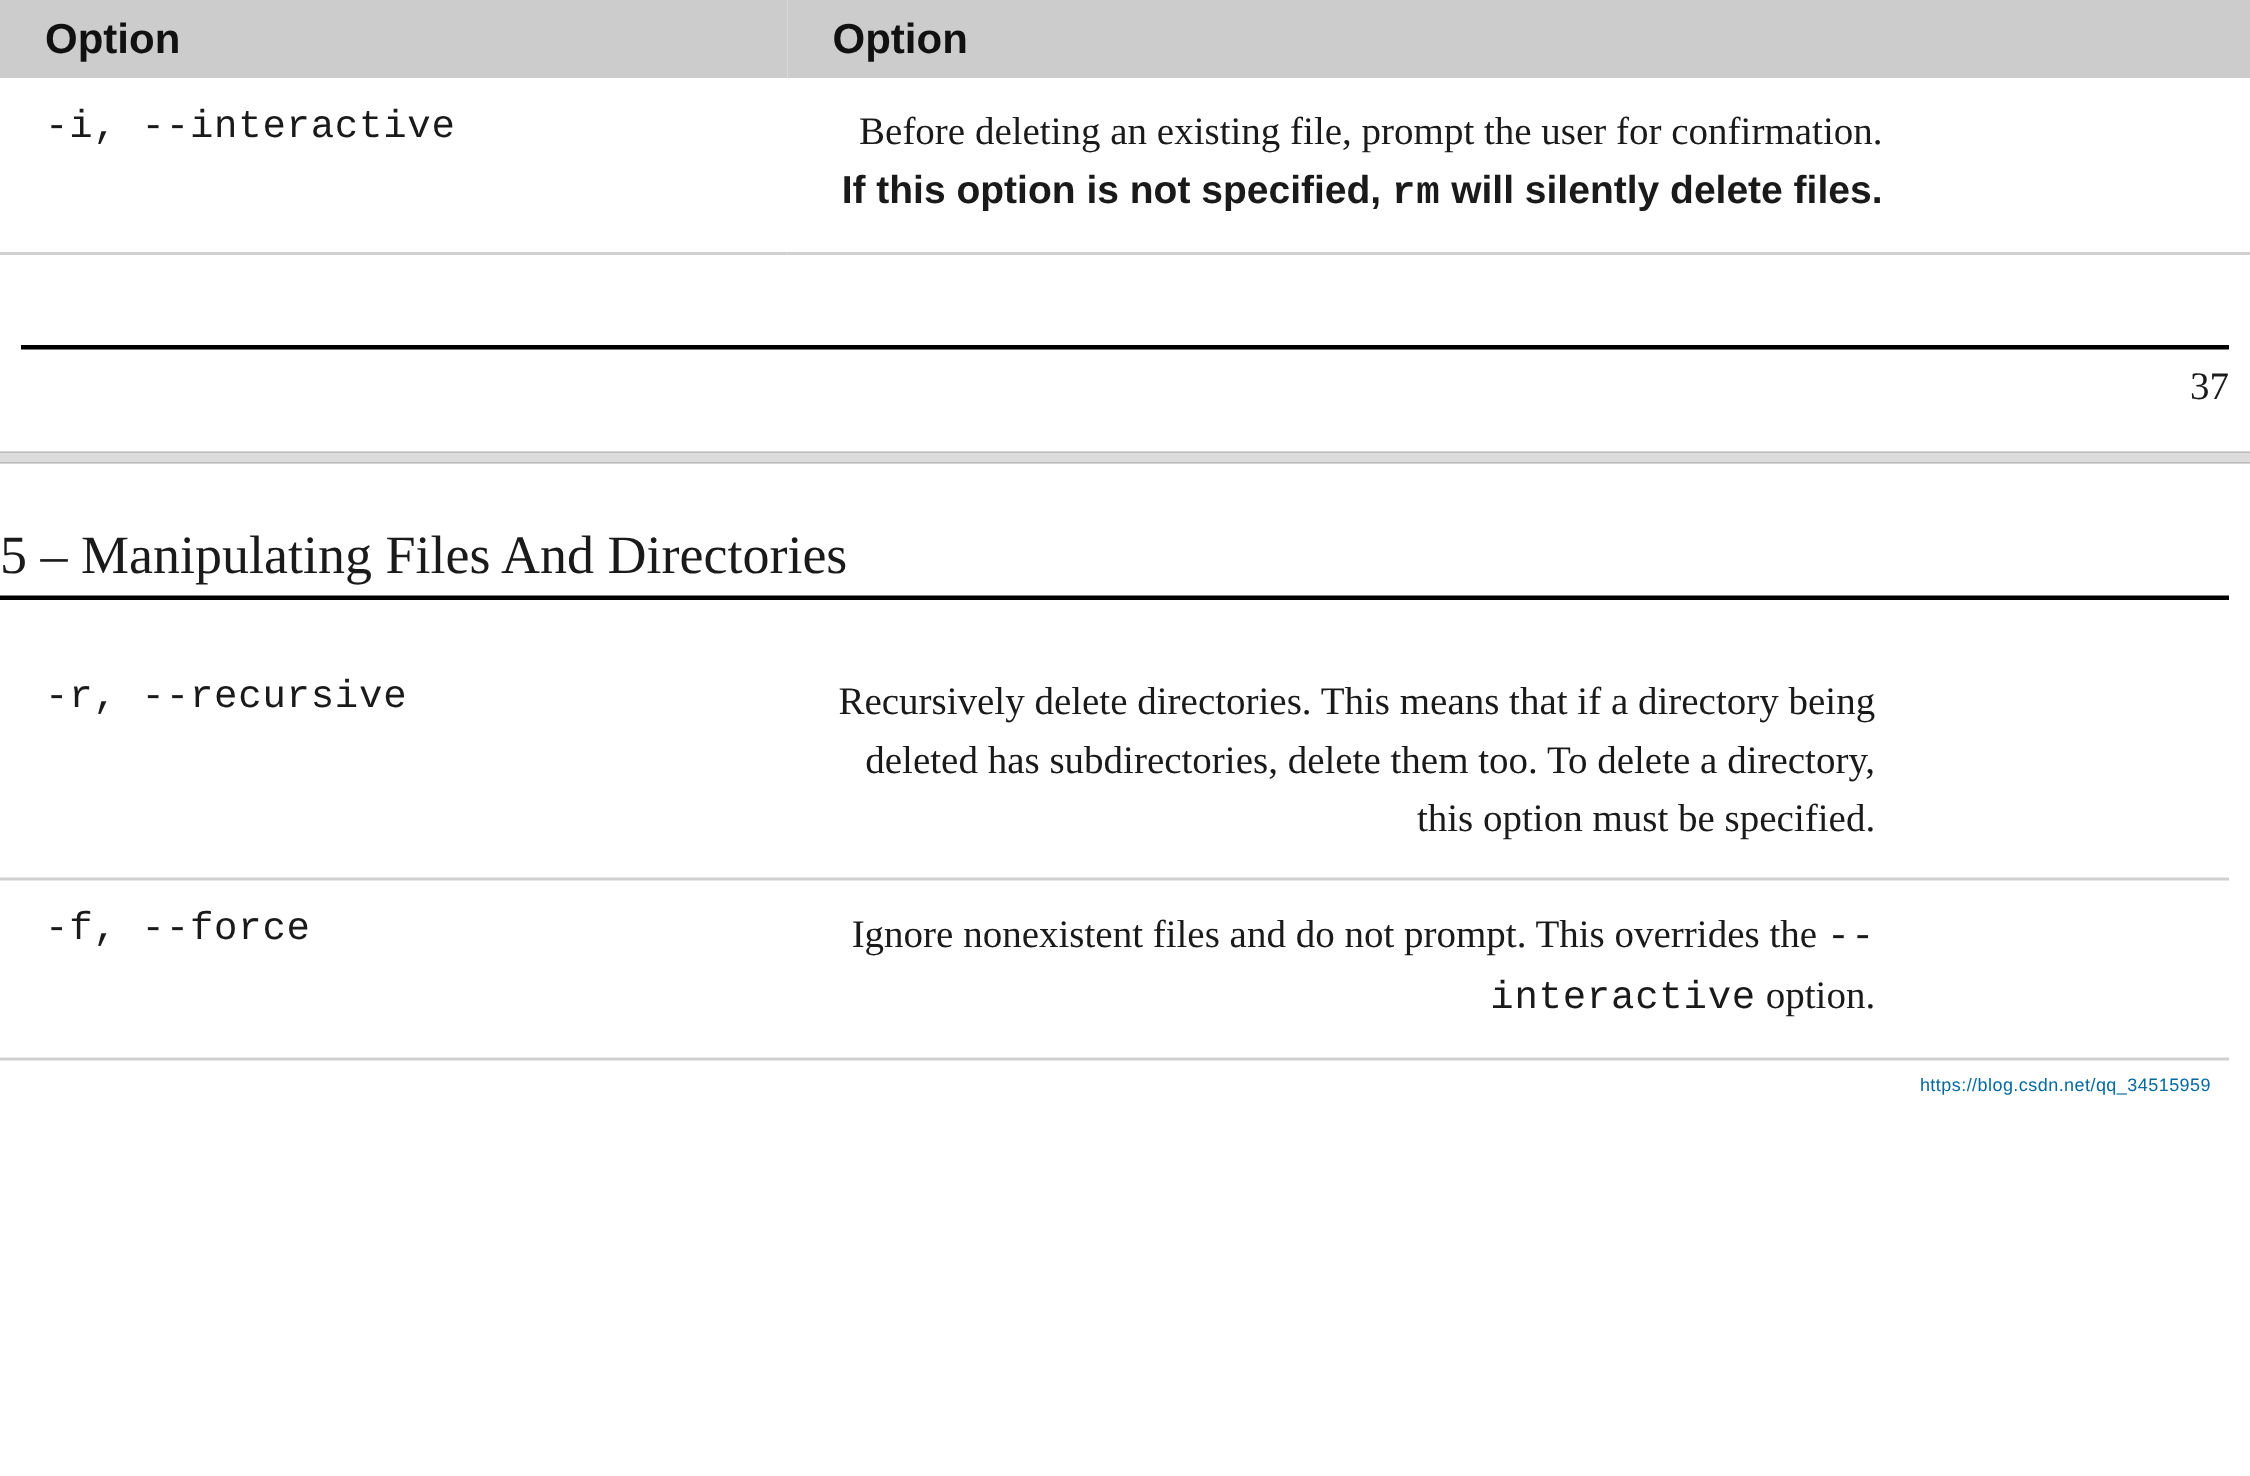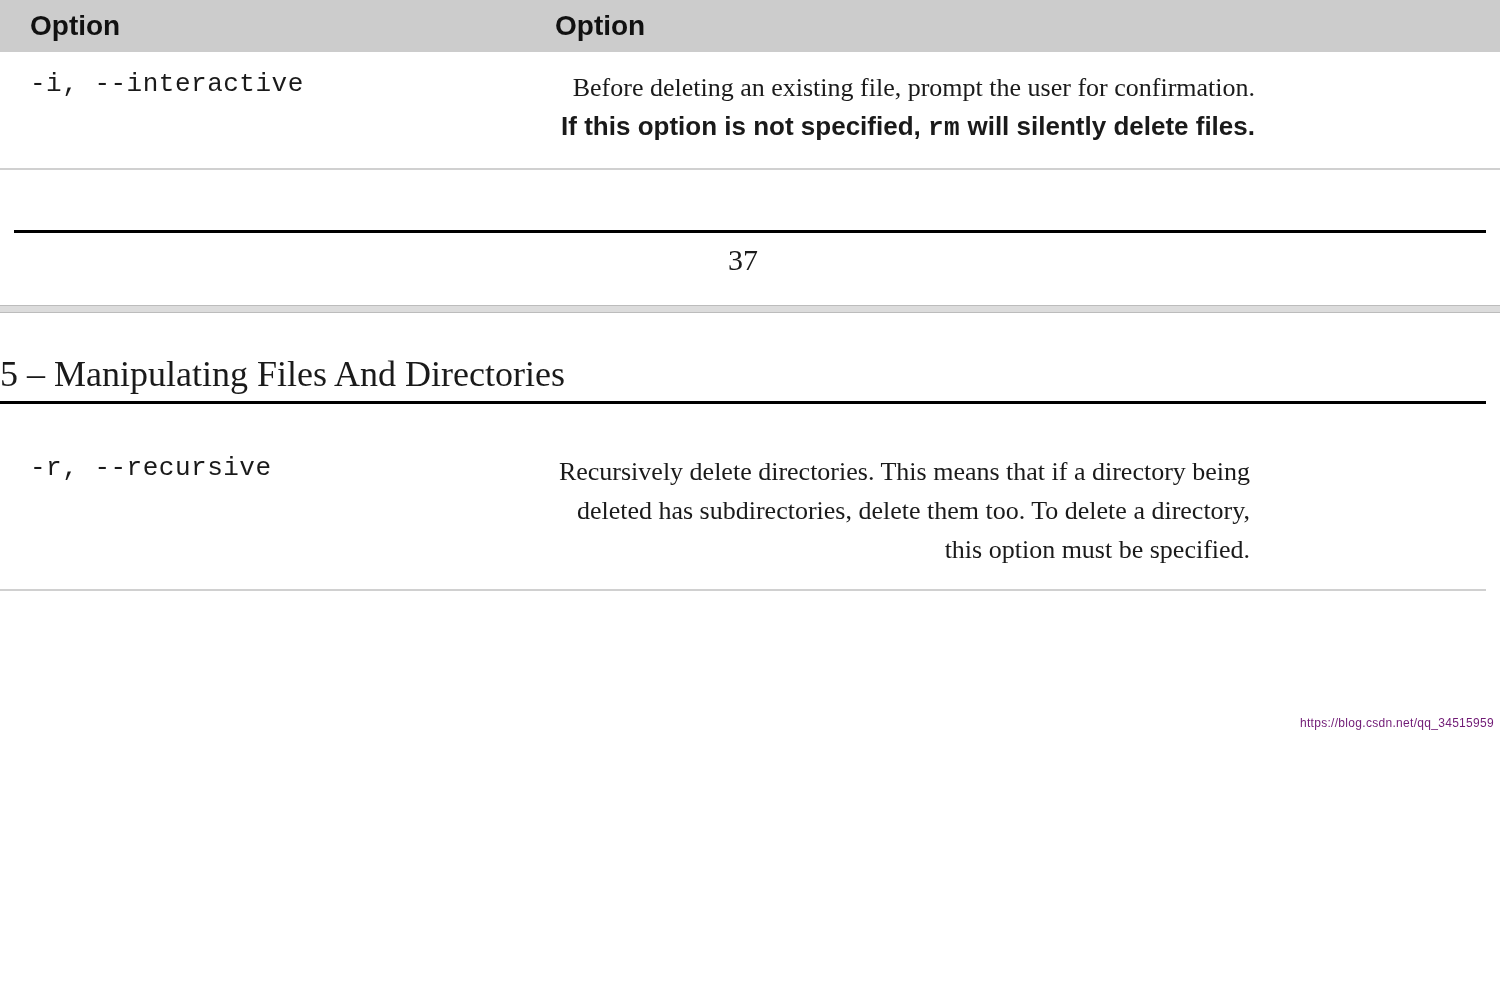--- a/index.html
+++ b/index.html
@@ -54,46 +54,46 @@
       font-weight: bold;
     }
     .page-break {
       margin-top: 60px;
     }
     .page-break-line {
       border-top: 3px solid #000;
       margin: 0 14px 0 14px;
     }
     .page-number {
-      text-align: center;
-      font-size: 30px;
+      text-align: right;
+      font-size: 26px;
       padding: 10px 14px 10px 0;
     }
     .gray-divider {
       height: 6px;
       background: #dcdcdc;
       border-top: 1px solid #bcbcbc;
       border-bottom: 1px solid #bcbcbc;
       margin-top: 18px;
     }
     .chapter {
       padding: 40px 14px 0 0;
     }
     .chapter-title {
       font-size: 36px;
       padding: 0 0 6px 0;
       border-bottom: 3px solid #000;
       margin-bottom: 32px;
     }
     .watermark {
       position: absolute;
-      right: 6px;
+      right: 26px;
       bottom: 6px;
       font-size: 12px;
-      color: #701a75;
+      color: #0369a1;
       font-family: Arial, sans-serif;
       letter-spacing: 0.3px;
     }
     .outer {
       position: relative;
       width: 1500px;
       height: 736px;
       overflow: hidden;
     }
   </style>
@@ -137,19 +137,29 @@
   <table class="options">
     <tbody>
       <tr>
         <td class="col-option">
           <span class="mono">-r, --recursive</span>
         </td>
         <td>
           <div class="meaning">Recursively delete directories.  This means that if a directory being deleted has subdirectories, delete them too.  To delete a directory, this option must be specified.</div>
         </td>
       </tr>
+      <tr>
+        <td class="col-option">
+          <span class="mono">-f, --force</span>
+        </td>
+        <td>
+          <div class="meaning">
+            <span>Ignore nonexistent files and do not prompt.  This overrides the </span><span class="mono">--interactive</span><span> option.</span>
+          </div>
+        </td>
+      </tr>
     </tbody>
   </table>
 </div>
 
 <div class="watermark">https://blog.csdn.net/qq_34515959</div>
 
 </div>
 
 </body></html>

